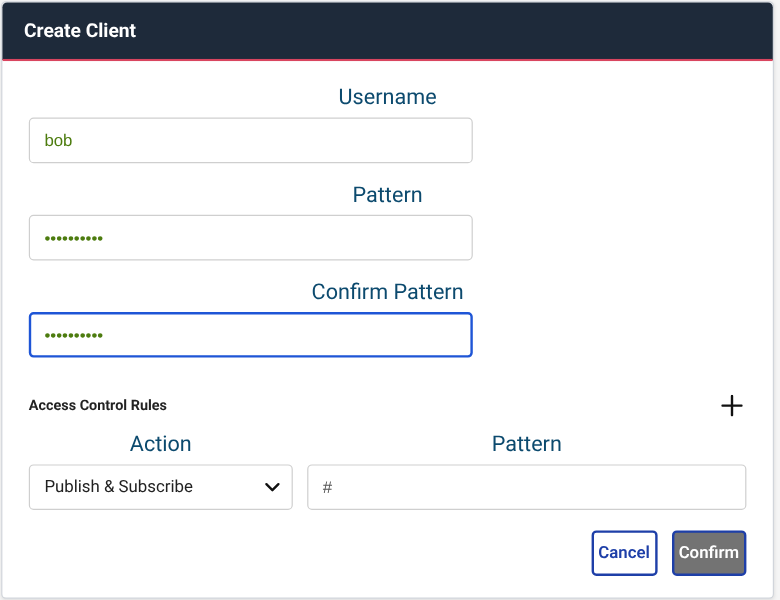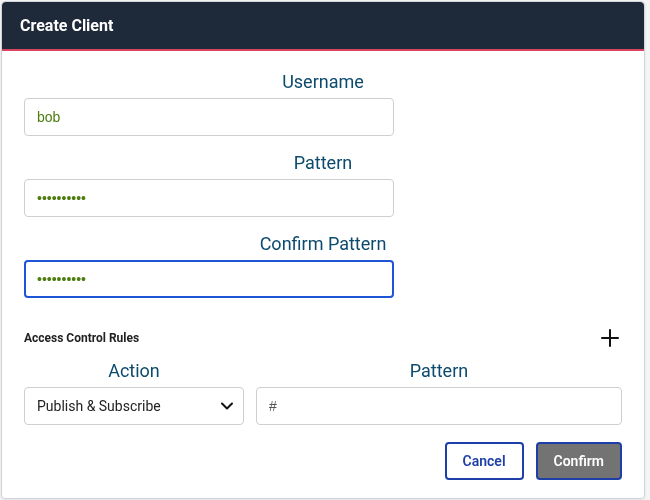--- a/index.html
+++ b/index.html
@@ -126,21 +126,21 @@
       outline: none;
     }
     .modal-footer {
       padding: 16px 22px 18px 22px;
       display: flex;
       justify-content: flex-end;
       gap: 12px;
     }
     .btn {
       height: 38px;
-      padding: 0 16px;
+      padding: 0 4px;
       border-radius: 4px;
       font-size: 14px;
       font-weight: 600;
       cursor: pointer;
       display: inline-flex;
       align-items: center;
       justify-content: center;
     }
     .btn-secondary {
       background: #fff;

